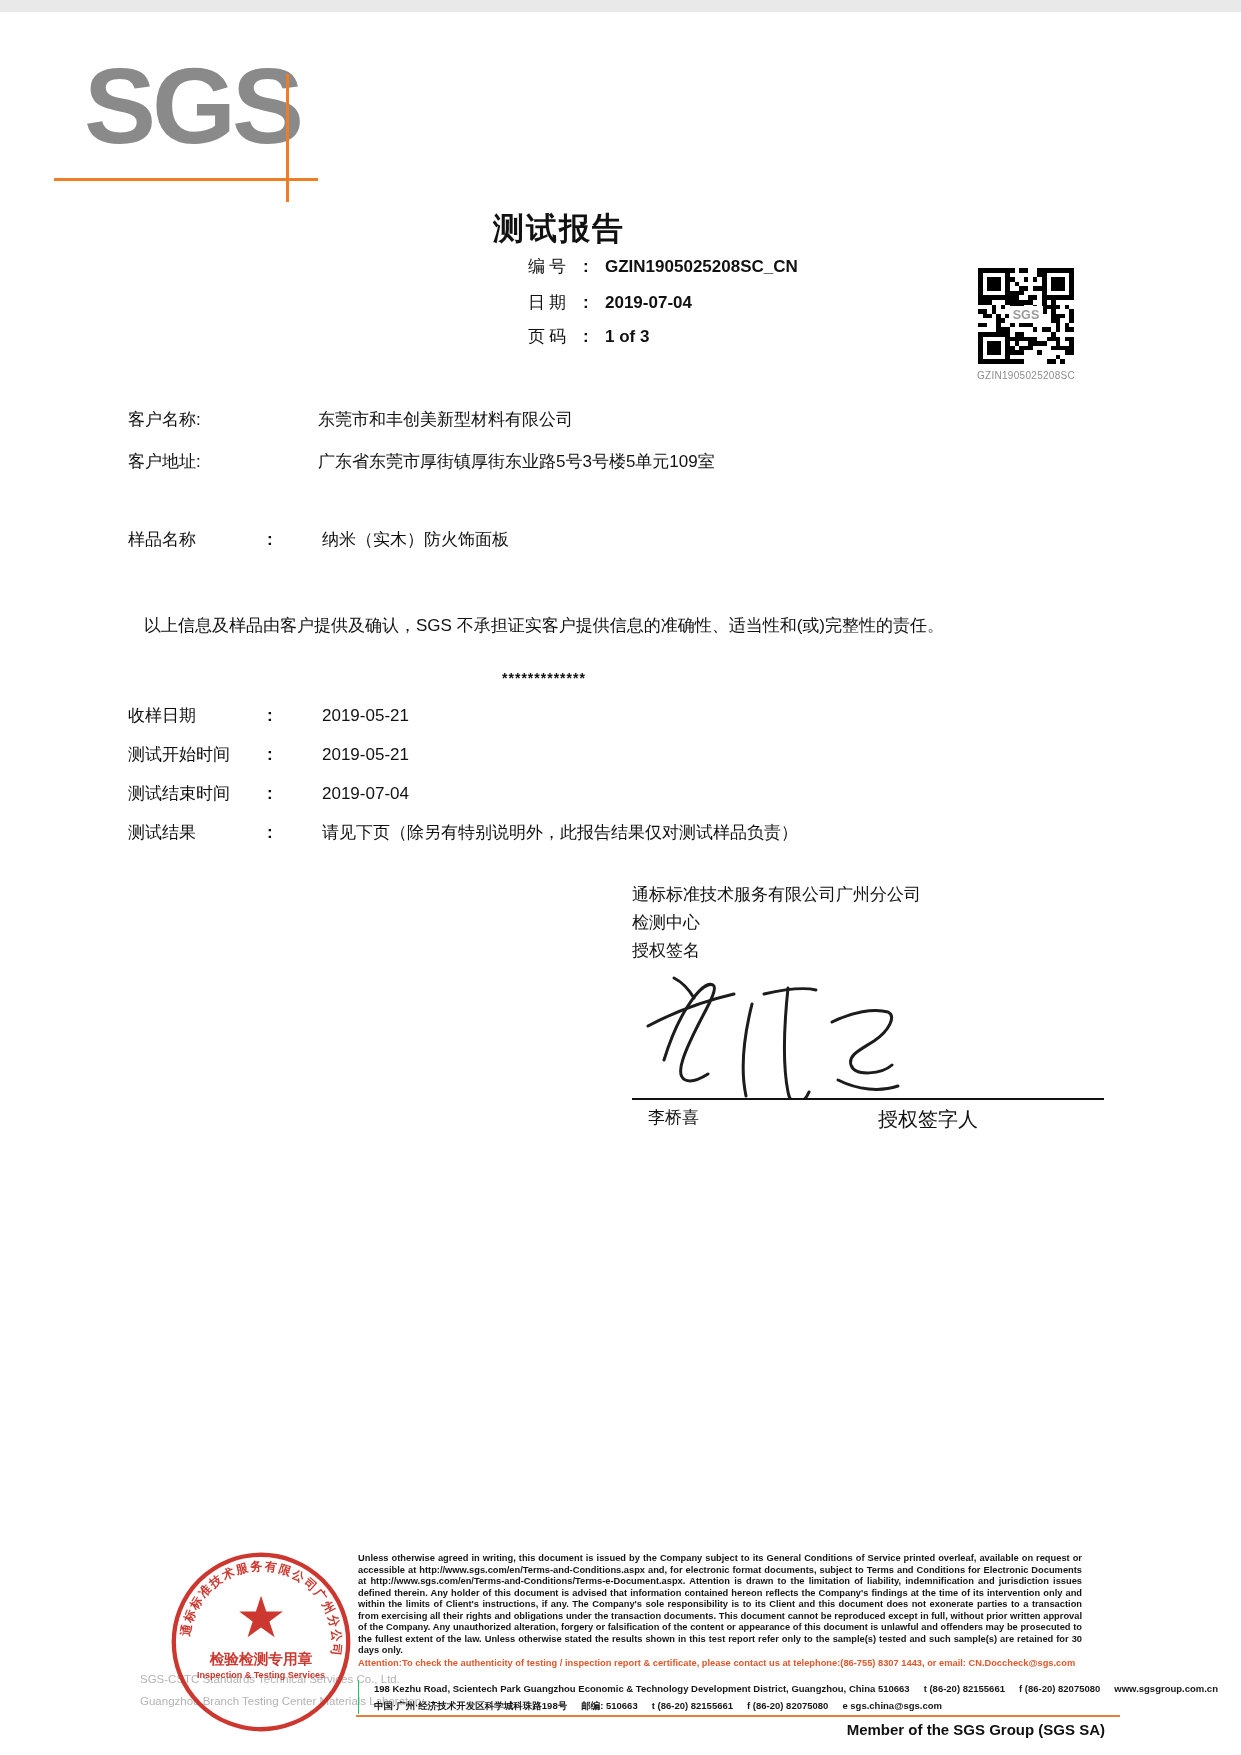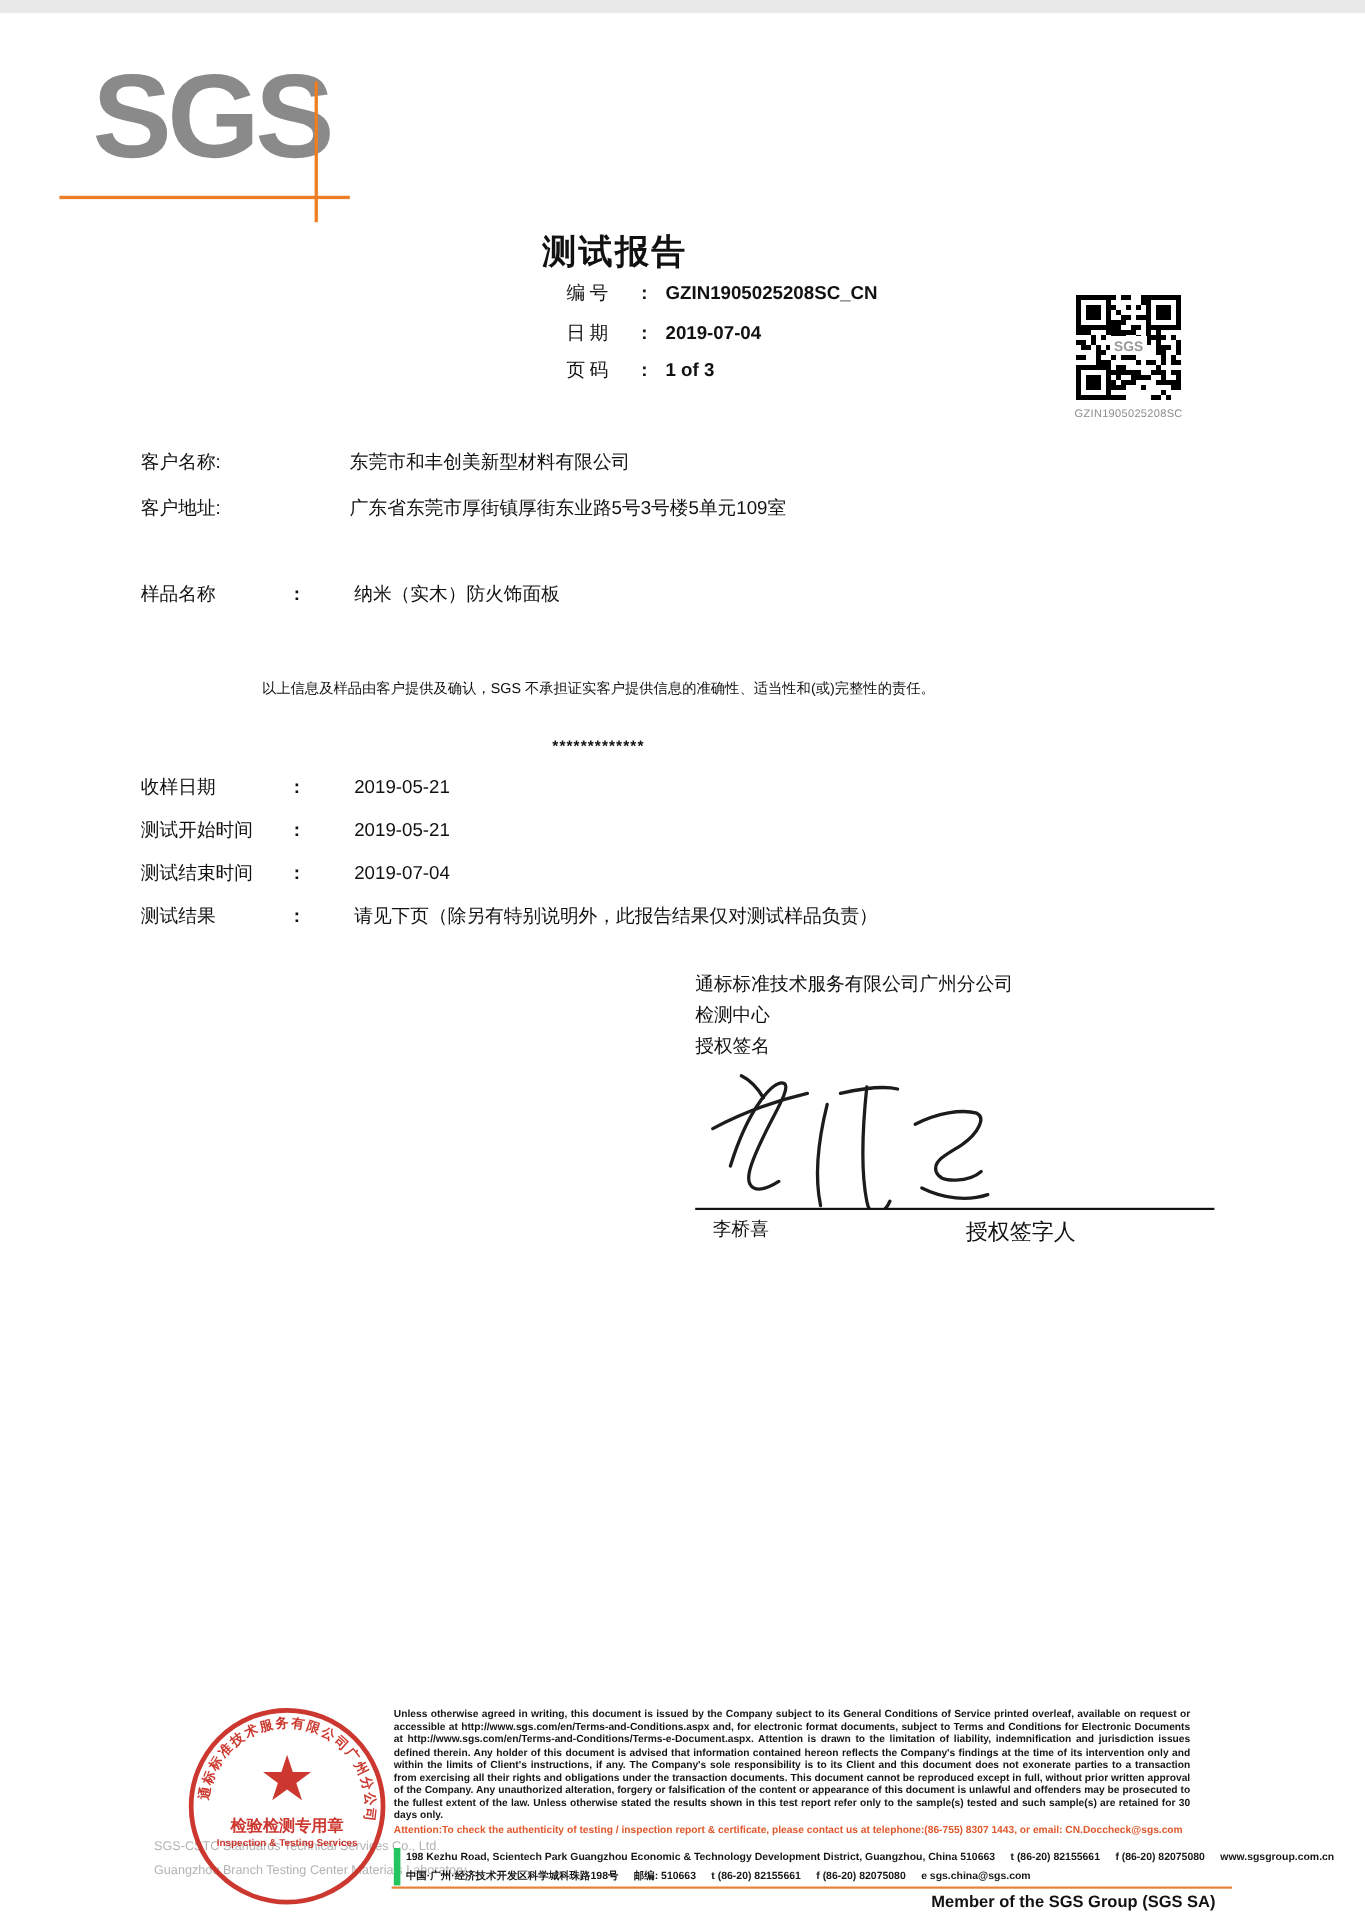--- a/index.html
+++ b/index.html
@@ -9,52 +9,52 @@
 
   
   .logo-text{left:84px;top:40px;font-size:108px;font-weight:bold;color:#8a8a8a;
              letter-spacing:-4px;line-height:1;}
   .logo-hline{left:54px;top:166px;width:264px;height:3px;background:#ee7d23;}
   .logo-vline{left:286px;top:62px;width:3px;height:128px;background:#ee7d23;}
 
   
   .report-title{left:493px;top:196px;font-size:31px;font-weight:bold;letter-spacing:2px;}
   .hrow{font-size:17px;}
-  .hrow .hlbl{display:inline-block;width:68px;letter-spacing:4px;}
+  .hrow .hlbl{display:inline-block;width:68px;letter-spacing:4px;text-align:center;}
   .hrow .hcol{display:inline-block;width:22px;font-weight:bold;}
   .hrow .hval{font-weight:bold;}
 
   
   .qr-wrap{left:976px;top:256px;width:100px;text-align:center;}
   .qr-caption{font-size:10px;color:#8c8c8c;margin-top:2px;letter-spacing:0.3px;}
 
   
   .row{font-size:17px;white-space:nowrap;}
   .row .lbl{display:inline-block;width:190px;}
   .row .lbl3{display:inline-block;width:139px;}
   .row .col{display:inline-block;width:55px;font-weight:bold;}
   .bold{font-weight:normal;}
 
-  .disclaimer{left:128px;top:600px;width:832px;text-align:center;font-size:13px;line-height:27px;}
+  .disclaimer{left:128px;top:600px;width:832px;text-align:center;font-size:17px;line-height:27px;}
   .stars{left:128px;top:658px;width:832px;text-align:center;font-size:14px;font-weight:bold;letter-spacing:1px;}
 
   
   .issuer{left:632px;top:869px;font-size:17px;line-height:28px;}
   .sig-svg{left:636px;top:952px;}
   .sig-line{left:632px;top:1086px;width:472px;height:1.5px;background:#111;}
   .signer-name{left:648px;top:1094px;font-size:17px;}
   .signer-title{left:878px;top:1094px;font-size:20px;}
 
   
   .lab-gray{color:#b3b3b3;font-size:11.5px;white-space:nowrap;}
   .stamp{left:166px;top:1535px;opacity:.92;}
   .legal-wrap{left:358px;top:1541px;width:724px;}
   .legal-text{font-size:9.3px;font-weight:bold;line-height:11.5px;text-align:justify;color:#151515;}
   .attention-text{font-size:9.3px;font-weight:bold;line-height:11.5px;color:#e0572b;margin-top:1px;}
-  .addr-block{left:358px;top:1668px;width:724px;border-left:6px solid #22c55e;padding-left:5px;}
+  .addr-block{left:358px;top:1668px;width:724px;border-left:1px solid #22c55e;padding-left:15px;}
   .addr-row{display:flex;gap:14px;font-size:9.5px;font-weight:bold;white-space:nowrap;
             line-height:17px;color:#161616;}
   .footer-rule{left:356px;top:1703px;width:764px;height:2px;background:#e8803c;}
   .member-line{left:630px;top:1709px;width:475px;text-align:right;font-size:15px;font-weight:bold;}
 </style>
 </head>
 <body>
 
 <div class="page">
 

